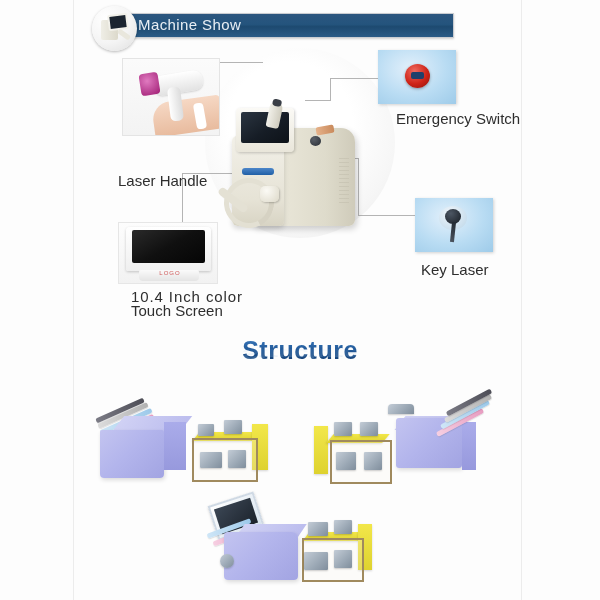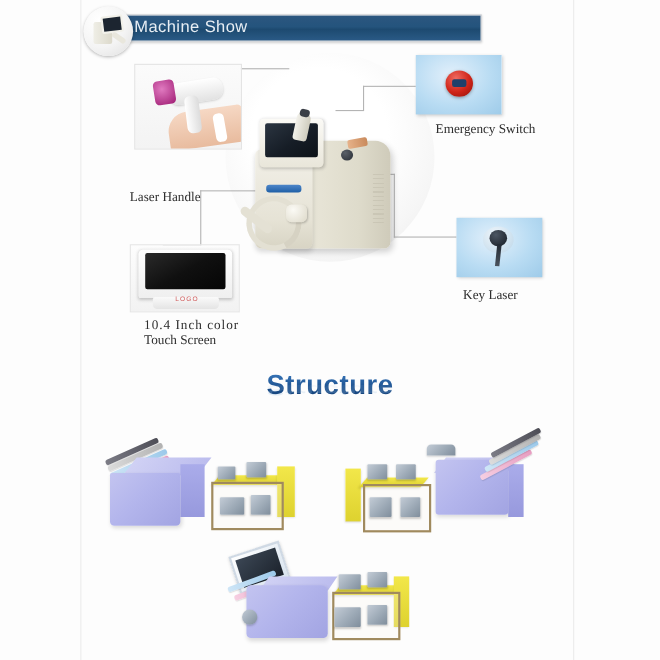--- a/index.html
+++ b/index.html
@@ -26,21 +26,21 @@
     bottom: 0;
     width: 1px;
     background: #ececec;
   }
   .edge-rule.left  { left: 73px; }
   .edge-rule.right { left: 521px; }
 
   
   #header {
     position: absolute;
-    left: 0; top: 0;
+    left: 16px; top: 0;
     width: 491px;
     height: 52px;
   }
   .banner-bar {
     position: absolute;
     left: 110px;
     top: 13px;
     width: 328px;
     height: 25px;
     background: linear-gradient(to bottom,
@@ -390,23 +390,23 @@
     text-align: center;
     font-size: 6px;
     letter-spacing: 1px;
     color: #d05a5a;
     font-family: "Liberation Sans", sans-serif;
   }
 
   
   .caption {
     position: absolute;
-    font-size: 12px;
+    font-size: 15px;
     color: #2e2e2e;
-    font-family: Liberation Serif, serif;
+    font-family: Liberation Sans, sans-serif;
     white-space: nowrap;
   }
   .caption.laser  { left: 118px; top: 104px; margin-top: 28px; }
   .caption.emg    { left: 396px; top: 70px;  }
   .caption.key    { left: 421px; top: 221px; }
   .caption.ts     { left: 131px; top: 248px; letter-spacing: .9px; }
   .caption.ts2    { left: 131px; top: 262px; }
 
   
   #structure-title {

